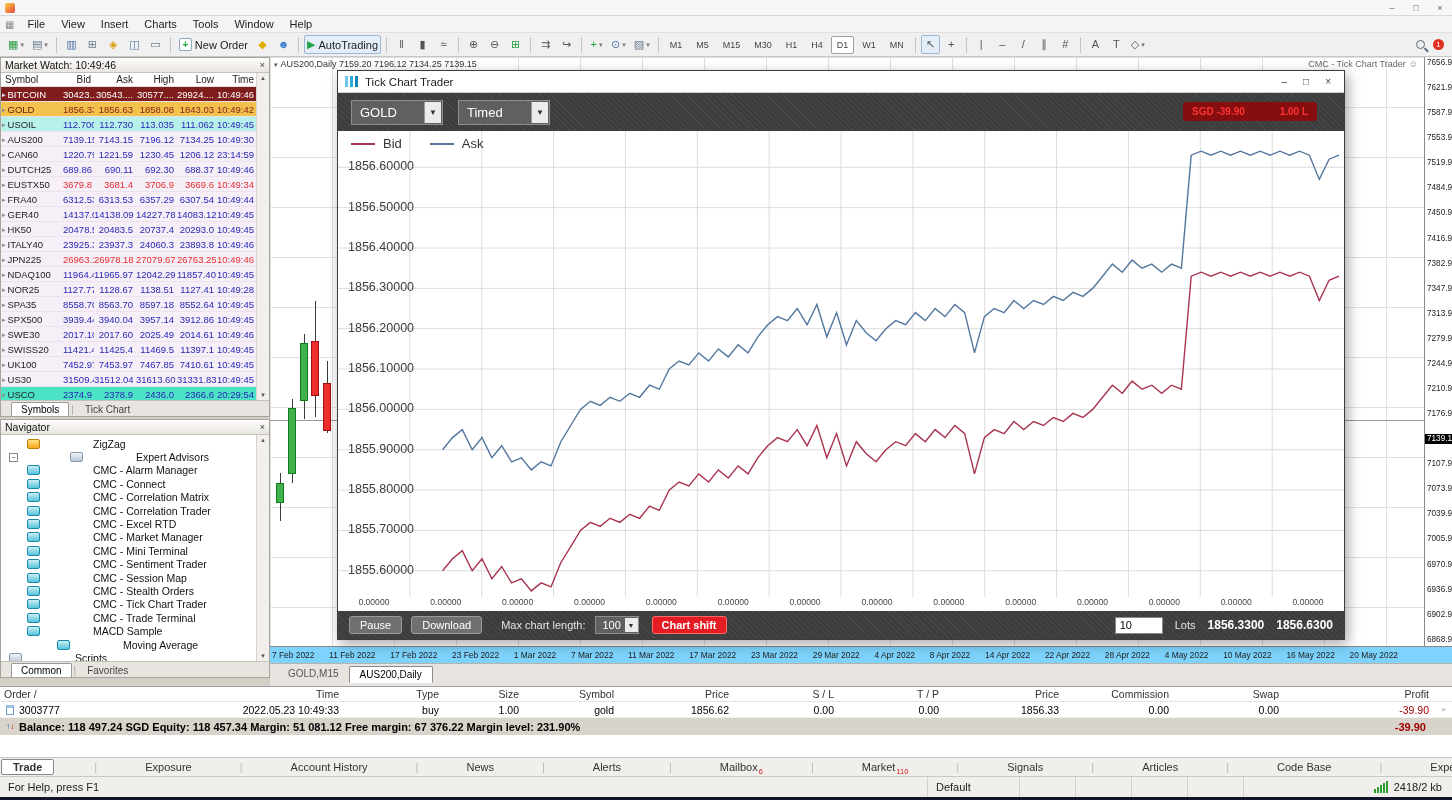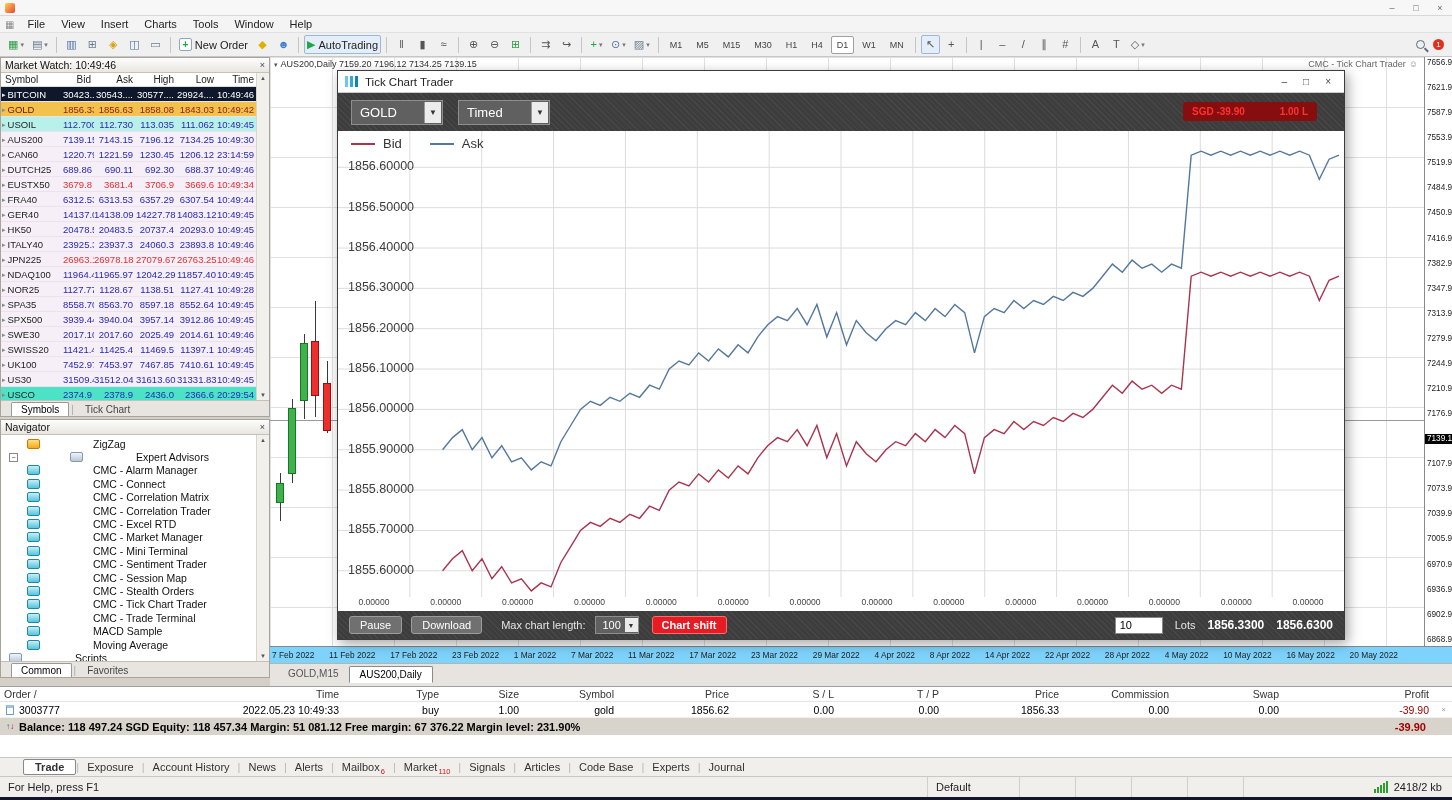--- a/index.html
+++ b/index.html
@@ -44,21 +44,21 @@
 
   .mw { top:57px; height:360px; }
   .mw-header { position:absolute; top:15px; left:0; right:13px; height:14px; display:grid; grid-template-columns:62px 31px 42px 41px 40px 40px; font-size:10px; color:#222; background:#fff; border-bottom:1px solid #ddd; line-height:14px; }
   .mwh-c { text-align:right; padding-right:3px; overflow:hidden; }
   .mwh-c.left { text-align:left; padding-left:4px; }
   .mw-rows { position:absolute; top:29px; bottom:16px; left:0; right:13px; overflow:hidden; }
   .mw-row { display:grid; grid-template-columns:62px 31px 42px 41px 40px 40px; height:15px; line-height:15px; font-size:9.5px; background:#f6eff8; color:#2828b4; border-bottom:1px solid #ece2ee; }
   .mw-row .c { text-align:right; padding-right:3px; overflow:hidden; white-space:nowrap; }
   .mw-row .sym { text-align:left; padding-left:1px; color:#1c1c1c; display:flex; align-items:center; }
   .mw-row .arrow { font-size:7px; color:#8a8a8a; margin-right:2px; }
-  .mw-row.selected { background:#0f172a; color:#fff; }
+  .mw-row.selected { background:#7f1d1d; color:#fff; }
   .mw-row.selected .sym { color:#fff; }
   .mw-row.selected .arrow { color:#dce8ff; }
   .mw-row.gold { background:#f2c24c; color:#8a1d1d; }
   .mw-row.gold .sym { color:#6e1414; }
   .mw-row.teal { background:#b8f1e9; }
   .mw-row.teal-bright { background:#4ce2c5; }
   .mw-row.red { color:#e62e2e; }
   .v-scroll { position:absolute; right:0; width:13px; background:#f2f0ec; border-left:1px solid #d8d4cc; display:flex; flex-direction:column; justify-content:space-between; align-items:center; font-size:6px; color:#555; padding:2px 0; }
   .mw .v-scroll { top:15px; bottom:16px; }
 
@@ -140,21 +140,21 @@
   .t-row span { text-align:right; padding-right:6px; }
   .t-cell-order { text-align:left !important; padding-left:6px; display:flex; align-items:center; }
   .doc-icon { width:8px; height:10px; background:#fff; border:1px solid #6f9cc8; border-top:3px solid #9cc2e4; display:inline-block; margin-right:5px; }
   .t-profit { color:#a00000; }
   .t-close { color:#999; font-size:8px; text-align:center !important; padding:0 !important; }
   .t-balance { height:17px; background:#d8d4cb; display:flex; align-items:center; font-size:11px; font-weight:bold; color:#000; padding-left:6px; }
   .bal-icon { font-size:8px; margin-right:5px; }
   .bal-icon .u { color:#3a6fb0; } .bal-icon .d { color:#c00000; }
   .bal-profit { margin-left:auto; margin-right:26px; font-weight:bold; color:#a00000; }
 
-  .bottom-tabs { position:absolute; left:0; top:757px; width:1452px; height:19px; background:#f0efec; border-top:1px solid #c8c8c8; display:flex; align-items:center; padding-left:23px; font-size:11px; color:#333; }
+  .bottom-tabs { position:absolute; left:0; top:757px; width:1452px; height:19px; background:#f0efec; border-top:1px solid #c8c8c8; display:flex; align-items:center; padding-left:1px; font-size:11px; color:#333;gap:40px; }
   .bt-item { padding:1px 8px; white-space:nowrap; }
   .bt-item.active { background:#fff; border:1px solid #888; border-radius:2px; font-weight:bold; padding:1px 11px; }
   .bt-sep { color:#b8b8b8; }
   .bt-badge { font-size:7.5px; color:#d01818; position:relative; top:3px; margin-left:1px; }
 
   .statusbar { position:absolute; left:0; top:776px; width:1452px; height:21px; background:#f0efec; border-top:1px solid #c8c8c8; display:flex; align-items:center; font-size:11px; color:#222; }
   .sb-sec { border-right:1px solid #d2d0cc; height:100%; display:flex; align-items:center; padding:0 8px; }
   .sb-help { flex:0 0 928px; }
   .sb-default { flex:0 0 92px; }
   .sb-e { flex:0 0 56px; }
@@ -636,21 +636,21 @@
           <span>CMC - Tick Chart Trader</span>
         </div>
         <div class="nav-item" style="padding-left: 26px;">
           <span class="nav-icon ea-icon"></span>
           <span>CMC - Trade Terminal</span>
         </div>
         <div class="nav-item" style="padding-left: 26px;">
           <span class="nav-icon ea-icon"></span>
           <span>MACD Sample</span>
         </div>
-        <div class="nav-item" style="padding-left: 26px;">
+        <div class="nav-item" style="padding-left: 26px; margin-left: 30px;">
           <span class="nav-icon ea-icon"></span>
           <span>Moving Average</span>
         </div>
         <div class="nav-item" style="padding-left: 8px;">
           <span class="nav-icon folder-icon"></span>
           <span>Scripts</span>
         </div>
       </div>
     <div class="v-scroll">
       <span>▲</span>

